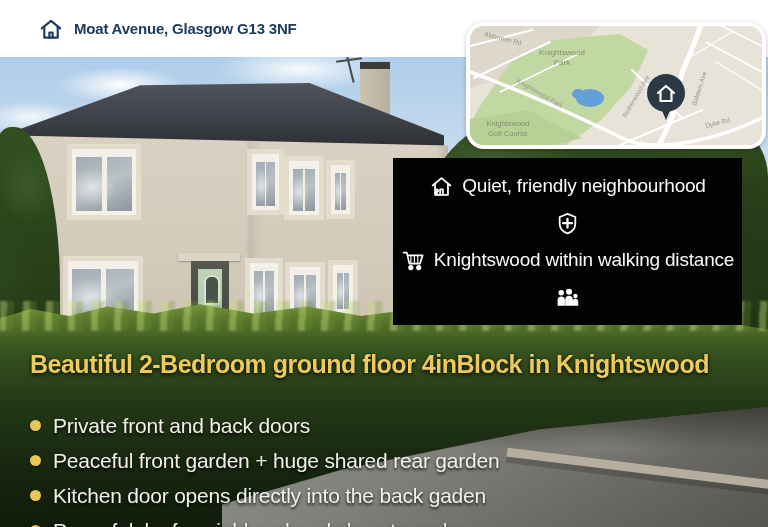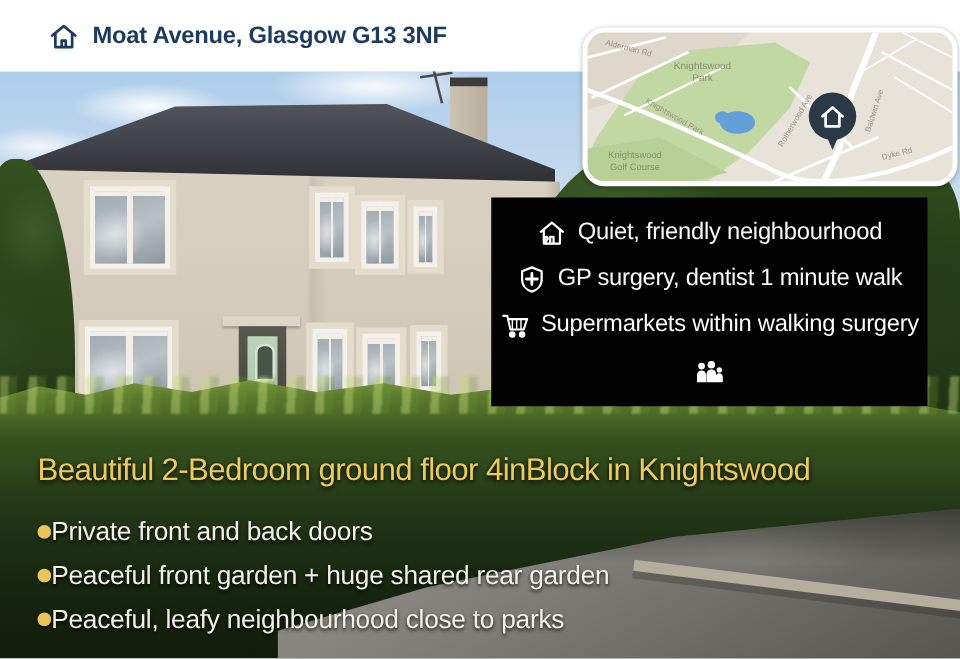--- a/index.html
+++ b/index.html
@@ -4,21 +4,21 @@
 <style>
   * { margin:0; padding:0; box-sizing:border-box; }
   html,body { width:768px; height:527px; overflow:hidden; background:#fff;
     font-family:"Liberation Sans","DejaVu Sans",sans-serif; }
   .stage { position:relative; width:768px; height:527px; overflow:hidden; background:#fff; }
 
   
   .header { position:absolute; left:0; top:0; width:768px; height:57px; background:#fff;
     display:flex; align-items:center; padding-left:38px; gap:10px; z-index:30; }
   .header svg { width:26px; height:26px; }
-  .addr { font-size:19px; font-weight:bold; color:#1d3b60; letter-spacing:-0.2px; }
+  .addr { font-size:15px; font-weight:bold; color:#1d3b60; letter-spacing:-0.2px; }
 
   
   .photo { position:absolute; left:0; top:57px; width:768px; height:470px; overflow:hidden; z-index:1; }
   .photo > div { position:absolute; }
   .sky { left:0; top:0; width:768px; height:200px;
     background:
       radial-gradient(90px 26px at 120px 28px, rgba(255,255,255,.95), rgba(255,255,255,0) 70%),
       radial-gradient(120px 30px at 300px 12px, rgba(255,255,255,.9), rgba(255,255,255,0) 70%),
       radial-gradient(80px 24px at 540px 40px, rgba(255,255,255,.85), rgba(255,255,255,0) 70%),
       radial-gradient(70px 22px at 30px 60px, rgba(255,255,255,.8), rgba(255,255,255,0) 70%),
@@ -87,25 +87,25 @@
   .map svg { display:block; width:100%; height:100%; }
 
   
   .features { position:absolute; left:393px; top:158px; width:349px; height:167px; background:#020202;
     z-index:35; display:flex; flex-direction:column; justify-content:center; align-items:center; gap:12px; }
   .feat-row { display:flex; align-items:center; gap:8px; }
   .feat-row svg { width:25px; height:25px; flex:0 0 auto; }
   .feat-label { color:#fafafa; font-size:19px; letter-spacing:-0.2px; white-space:nowrap; }
 
   
-  .headline { position:absolute; left:30px; top:362px; width:738px; z-index:20;
-    font-size:25px; font-weight:normal; letter-spacing:-0.5px; color:#ecca5e; white-space:nowrap;
+  .headline { position:absolute; left:30px; top:350px; width:738px; z-index:20;
+    font-size:25px; font-weight:bold; letter-spacing:-0.5px; color:#ecca5e; white-space:nowrap;
     text-shadow:0 2px 4px rgba(0,0,0,.75), 0 0 2px rgba(0,0,0,.5); }
   .bullets { position:absolute; left:30px; top:414px; z-index:20; list-style:none; }
-  .bullets li { display:flex; align-items:flex-start; margin-bottom:12px;
+  .bullets li { display:flex; align-items:flex-start; gap:12px; margin-bottom:12px;
     font-size:21px; line-height:23px; color:#f3f0ea; letter-spacing:-0.2px; white-space:nowrap;
     text-shadow:0 2px 3px rgba(0,0,0,.85); }
   .dot { flex:0 0 auto; width:11px; height:11px; border-radius:50%; background:#eac658; margin-top:6px;
     box-shadow:0 1px 2px rgba(0,0,0,.6); }
 </style>
 </head>
 <body>
 
 <div class="stage">
 
@@ -197,30 +197,29 @@
           <circle cx="7.6" cy="16" r="1.2"></circle>
           <path d="M7.6 17.2 V20"></path>
       </svg>
       <span class="feat-label">Quiet, friendly neighbourhood</span>
     </div>
     <div class="feat-row">
       <svg viewBox="0 0 24 24" fill="none" stroke="#fff" stroke-width="1.7" stroke-linecap="round" stroke-linejoin="round">
         <path d="M12 2.8 L19.5 5.8 V12 C19.5 17 16 20.2 12 21.4 C8 20.2 4.5 17 4.5 12 V5.8 Z"></path>
         <path d="M12 7.5 V16 M7.8 11.7 H16.2" stroke-width="2.2"></path>
       </svg>
-      <span class="feat-label">GP surgery, dentist 1 minute walk</span>
     </div>
     <div class="feat-row">
       <svg viewBox="0 0 24 24" fill="none" stroke="#fff" stroke-width="1.6" stroke-linecap="round" stroke-linejoin="round">
         <path d="M2.5 4.5 H5.6 L8 15 H18.2 L20.8 7 H6.2"></path>
         <path d="M9.5 7 V15 M12.8 7 V15 M16.1 7 V15" stroke-width="1.1"></path>
         <circle cx="9.4" cy="18.8" r="1.7" fill="#fff"></circle>
           <circle cx="17" cy="18.8" r="1.7" fill="#fff"></circle>
       </svg>
-      <span class="feat-label">Supermarkets within walking surgery</span>
+      <span class="feat-label">Knightswood within walking distance</span>
     </div>
     <div class="feat-row">
       <svg viewBox="0 0 24 24" fill="#fff">
         <circle cx="6" cy="7.5" r="2.6"></circle>
           <path d="M2.5 20 V14.5 C2.5 12.3 4 11 6 11 s3.5 1.3 3.5 3.5 V20 Z"></path>
         <circle cx="13.5" cy="6.5" r="2.9"></circle>
           <path d="M9.8 20 V14 C9.8 11.6 11.4 10.2 13.5 10.2 s3.7 1.4 3.7 3.8 V20 Z"></path>
         <circle cx="19.6" cy="10.5" r="2.1"></circle>
           <path d="M16.9 20 V16 c0-1.8 1.2-2.9 2.7-2.9 s2.7 1.1 2.7 2.9 V20 Z"></path>
       </svg>
@@ -232,17 +231,21 @@
     <li>
         <span class="dot"></span>
         <span>Private front and back doors</span>
       </li>
     <li>
         <span class="dot"></span>
         <span>Peaceful front garden + huge shared rear garden</span>
       </li>
     <li>
         <span class="dot"></span>
+        <span>Kitchen door opens directly into the back gaden</span>
+      </li>
+    <li>
+        <span class="dot"></span>
         <span>Peaceful, leafy neighbourhood close to parks</span>
       </li>
   </ul>
 
 </div>
 
 </body></html>

